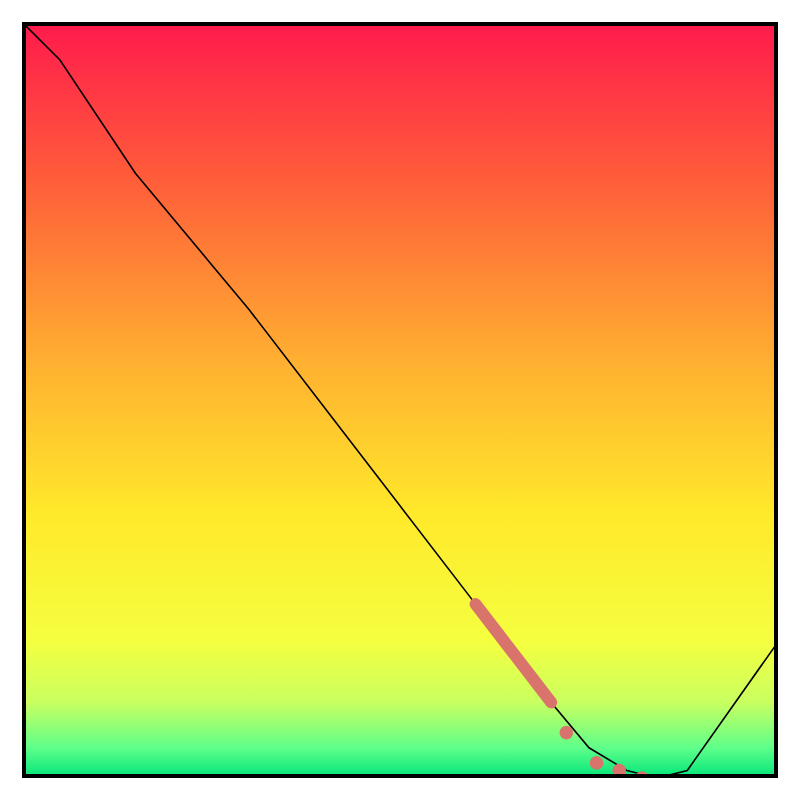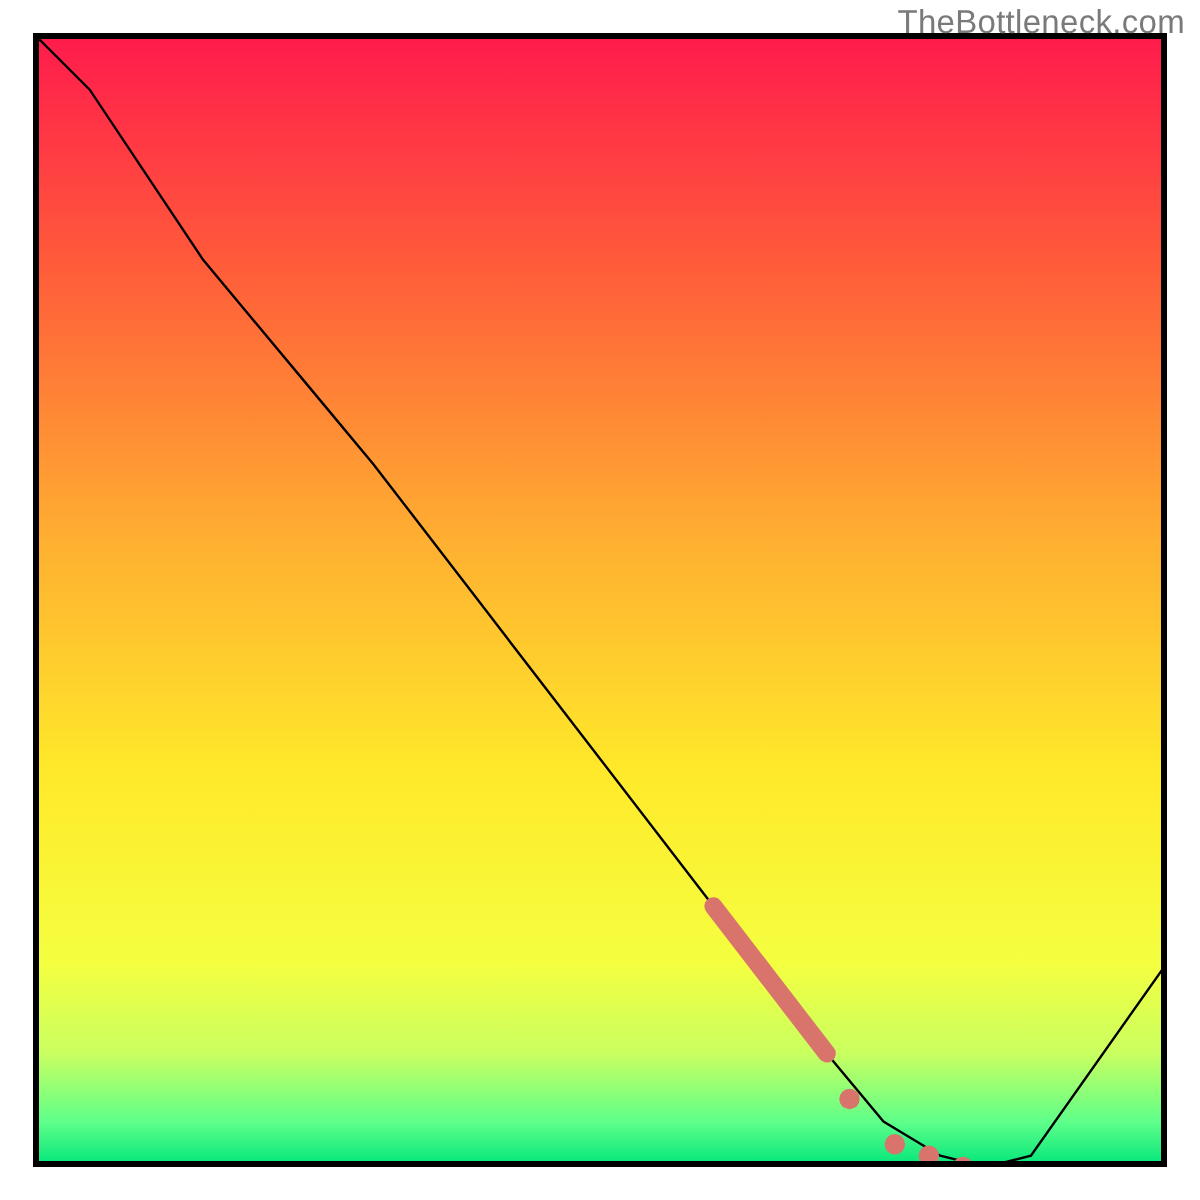--- a/index.html
+++ b/index.html
@@ -70,21 +70,20 @@
   }
   .highlight-dot {
     stroke: none;
   }
 </style>
 </head>
 <body>
 
 <div class="chart-wrap">
 
-  <div class="watermark">TheBottleneck.com</div>
 
   <div class="plot">
     <div class="gradient-bg" style="background: linear-gradient(rgb(255, 26, 77) 0%, rgb(255, 90, 58) 20%, rgb(255, 176, 49) 45%, rgb(255, 233, 42) 65%, rgb(244, 255, 64) 82%, rgb(201, 255, 96) 90%, rgb(95, 255, 138) 96%, rgb(0, 229, 122) 100%);"></div>
 
     <svg class="curve-layer" viewBox="0 0 100 100" preserveAspectRatio="none">
       <path class="curve-path" vector-effect="non-scaling-stroke" d="M 0 0 L 5 5 L 15 20 L 25 32 L 30 38 L 40 51 L 50 64 L 60 77 L 65 83 L 70 90 L 75 96 L 80 99 L 84 100 L 88 99 L 100 82" style="stroke: rgb(0, 0, 0);"></path>
       <path class="highlight-line" vector-effect="non-scaling-stroke" d="M 60 77 L 70 90" style="stroke: rgb(217, 116, 108);"></path>
       <g class="highlight-dots">
           <ellipse cx="72" cy="94" rx="0.9" ry="0.9" class="highlight-dot" style="fill: rgb(217, 116, 108);"></ellipse>
           <ellipse cx="76" cy="98" rx="0.9" ry="0.9" class="highlight-dot" style="fill: rgb(217, 116, 108);"></ellipse>

